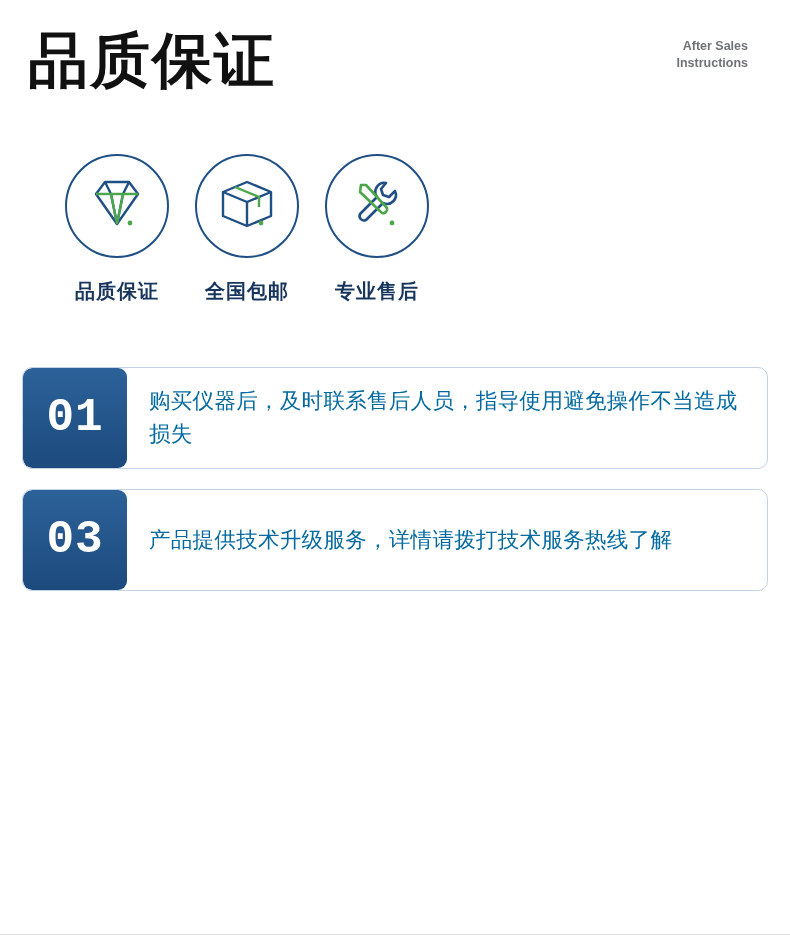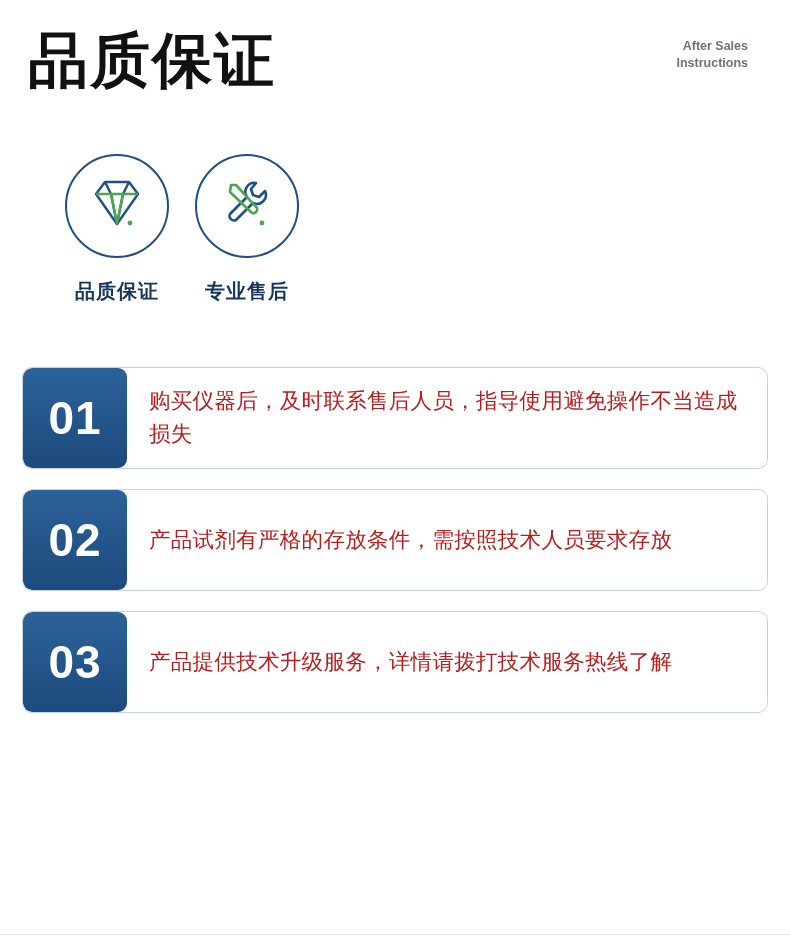--- a/index.html
+++ b/index.html
@@ -98,30 +98,30 @@
     flex: 0 0 104px;
     background: linear-gradient(180deg, #2c6299 0%, #1c4a7d 100%);
     border-radius: 9px;
     display: flex;
     align-items: center;
     justify-content: center;
     color: #ffffff;
     font-size: 46px;
     font-weight: 700;
     letter-spacing: 1px;
-    font-family: Liberation Sans, sans-serif;
+    font-family: Liberation Mono, monospace;
   }
   .step-text {
     flex: 1;
     display: flex;
     align-items: center;
     padding: 10px 26px 10px 22px;
     font-size: 21.5px;
     line-height: 1.52;
-    color: #b91c1c;
+    color: #0369a1;
     font-weight: 500;
     letter-spacing: 0.3px;
   }
 
   .bottom-rule {
     position: absolute;
     left: 0;
     right: 0;
     bottom: 16px;
     height: 1px;
@@ -153,20 +153,36 @@
           <path d="M12 18 L54 18" stroke="#4ca64c" stroke-width="2.4"></path>
           <path d="M27 18 L33 48 L39 18" fill="none" stroke="#4ca64c" stroke-width="2.4"></path>
           <circle cx="46" cy="47" r="2.4" fill="#4ca64c"></circle>
         </svg>
       </span>
     </div>
     <div class="feature-label">品质保证</div>
   </div>
 
 
+  <div class="feature">
+    <div class="feature-circle">
+      <span>
+        <svg width="64" height="60" viewBox="0 0 64 60">
+          <g fill="none" stroke="#1f4f84" stroke-width="2.4" stroke-linejoin="round">
+            <path d="M32 8 L56 18 L56 42 L32 52 L8 42 L8 18 Z"></path>
+            <path d="M8 18 L32 28 L56 18"></path>
+            <path d="M32 28 L32 52"></path>
+          </g>
+          <path d="M20 13 L44 23 L44 33" fill="none" stroke="#4ca64c" stroke-width="2.4" stroke-linejoin="round"></path>
+          <circle cx="46" cy="49" r="2.4" fill="#4ca64c"></circle>
+        </svg>
+      </span>
+    </div>
+    <div class="feature-label">全国包邮</div>
+  </div>
 
   <div class="feature">
     <div class="feature-circle">
       <span>
         <svg width="62" height="58" viewBox="0 0 62 58">
           <g fill="none" stroke="#1f4f84" stroke-width="2.6" stroke-linecap="round" stroke-linejoin="round">
             <path d="M40 8 a9 9 0 0 0 -9 14 L14 39 a4.5 4.5 0 0 0 6 6 L37 28 a9 9 0 0 0 12 -12 l-6 6 -6 -2 -2 -6 z"></path>
           </g>
           <g fill="none" stroke="#4ca64c" stroke-width="2.6" stroke-linecap="round" stroke-linejoin="round">
             <path d="M15 10 L20 10 L41 33 a4 4 0 0 1 -5 5 L14 17 Z"></path>
@@ -180,24 +196,20 @@
 
 </div>
 
 <div class="steps">
 
   <div class="step">
     <div class="step-num">01</div>
     <div class="step-text">购买仪器后，及时联系售后人员，指导使用避免操作不当造成损失</div>
   </div>
 
-  <div class="step">
-    <div class="step-num">02</div>
-    <div class="step-text">产品试剂有严格的存放条件，需按照技术人员要求存放</div>
-  </div>
 
   <div class="step">
     <div class="step-num">03</div>
     <div class="step-text">产品提供技术升级服务，详情请拨打技术服务热线了解</div>
   </div>
 
 
 </div>
 
 <div class="bottom-rule"></div>

